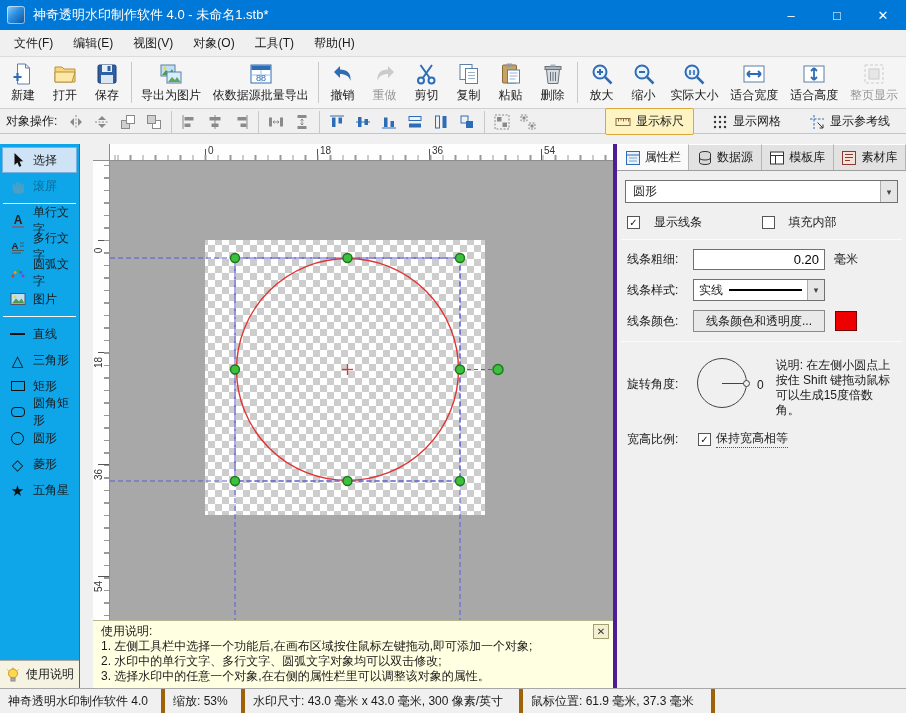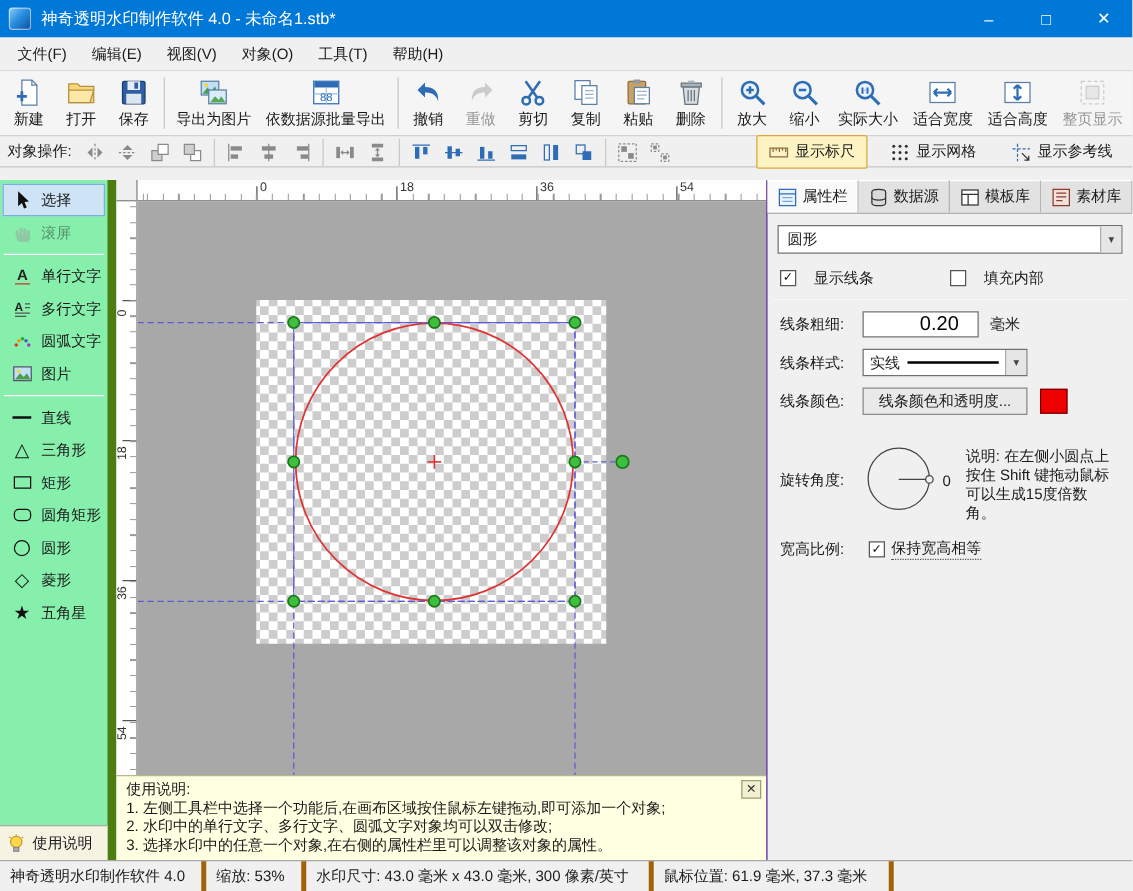--- a/index.html
+++ b/index.html
@@ -41,22 +41,22 @@
             color:#8a8a8a; border:1px solid transparent; border-radius:2px; }
   .ob-btn.blue { color:#2e6db5; }
   .ob-sep { width:1px; height:22px; background:#c8c8c8; margin:0 4px; }
   .oi { width:16px; height:16px; }
   .toggles { margin-left:auto; display:flex; align-items:center; }
   .toggle-btn { display:flex; align-items:center; gap:5px; padding:4px 9px; margin-left:8px;
                 border:1px solid transparent; border-radius:2px; white-space:nowrap; }
   .toggle-btn.active { background:#fdf3c3; border-color:#dca83c; }
 
   
-  .toolpanel { position:absolute; top:144px; left:0; width:93px; bottom:25px; background:#86efac;
-               border-right:7px solid #4d7c0f; display:flex; flex-direction:column; padding-top:3px; }
+  .toolpanel { position:absolute; top:144px; left:0; width:80px; bottom:25px; background:#0ea5e9;
+               border-right:1px solid #4d7c0f; display:flex; flex-direction:column; padding-top:3px; }
   .tool-item { height:26px; display:flex; align-items:center; gap:6px; padding:0 2px 0 5px;
                margin:0 2px; border:1px solid transparent; }
   .tool-item.active { background:#cfe3f6; border-color:#7ab0e0; }
   .t-ico { width:19px; height:18px; display:flex; align-items:center; justify-content:center; flex:none; }
   .t-glyph { font-size:15px; line-height:1; color:#111; }
   .shape-rect { width:14px; height:10px; border:1.5px solid #111; }
   .shape-roundrect { width:14px; height:10px; border:1.5px solid #111; border-radius:4px; }
   .shape-circle { width:13px; height:13px; border:1.5px solid #111; border-radius:50%; }
   .shape-line { width:15px; border-top:2px solid #111; }
   .tool-divider { height:1px; background:#c8c8c8; border-bottom:1px solid #fafafa; margin:4px 3px; }
@@ -87,41 +87,41 @@
 
   
   .help-box { position:absolute; left:0; right:0; bottom:0; height:68px; background:#ffffe1;
               border-top:1px solid #b8b890; padding:3px 8px; line-height:15px; z-index:4; }
   .help-close { position:absolute; top:3px; right:4px; width:16px; height:15px; background:#f3efd2;
                 border:1px solid #a0a070; display:flex; align-items:center; justify-content:center;
                 font-size:10px; color:#333; }
 
   
   .right-panel { position:absolute; top:144px; left:613px; right:0; bottom:25px; background:#f0f0f0;
-                 border-left:1px solid #4c1d95; }
+                 border-left:4px solid #4c1d95; }
   .rp-tabs { display:flex; height:27px; border-bottom:1px solid #9f9f9f; }
   .rp-tab { flex:1; display:flex; align-items:center; justify-content:center; gap:4px;
             background:#e2e2e2; border-right:1px solid #b5b5b5; border-top:1px solid #fff; white-space:nowrap; }
   .rp-tab.active { background:#fafafa; }
   .combo { height:23px; background:#fff; border:1px solid #707070; display:flex; align-items:center;
            padding-left:7px; }
   .dd-arrow { margin-left:auto; width:17px; height:100%; background:#e6e6e6; border-left:1px solid #adadad;
               display:flex; align-items:center; justify-content:center; color:#444; }
   .dd-arrow::after { content:"▾"; font-size:9px; }
   .shape-row { margin:9px 8px 4px; }
   .check-row { display:flex; margin:11px 10px 4px; }
   .check-item { width:50%; display:flex; align-items:center; gap:14px; }
   .cb { width:13px; height:13px; background:#fff; border:1px solid #555; display:inline-flex;
         align-items:center; justify-content:center; font-size:10px; color:#111; flex:none; }
   .cb.checked::before { content:"✓"; }
   .divider { height:1px; background:#cdcdcd; border-bottom:1px solid #fbfbfb; margin:8px 4px; }
   .prop-row { display:flex; align-items:center; margin:9px 10px; }
   .prop-label { width:66px; flex:none; }
-  .lw-input { width:93px; height:21px; border:1px solid #707070; background:#fff; text-align:right;
-              padding:0 15px; font-size:16px; font-family:inherit; }
+  .lw-input { width:132px; height:21px; border:1px solid #707070; background:#fff; text-align:right;
+              padding:0 5px; font-size:13px; font-family:inherit; }
   .unit { margin-left:9px; }
   .style-select { width:132px; height:22px; border:1px solid #707070; background:#fff; display:flex;
                   align-items:center; padding-left:5px; }
   .line-sample { flex:1; height:2px; background:#000; margin:0 5px 0 6px; }
   .color-btn { width:132px; height:22px; border:1px solid #8a8a8a; background:#e9e9e9; font-size:12px;
                display:flex; align-items:center; justify-content:center; white-space:nowrap; }
   .color-swatch { width:22px; height:20px; background:#ee0000; border:1px solid #7a0000; margin-left:10px; }
   .rot-row { display:flex; margin:16px 10px 6px; }
   .rot-widget { width:50px; height:50px; border:1px solid #444; border-radius:50%; position:relative;
                 margin-left:4px; flex:none; }

